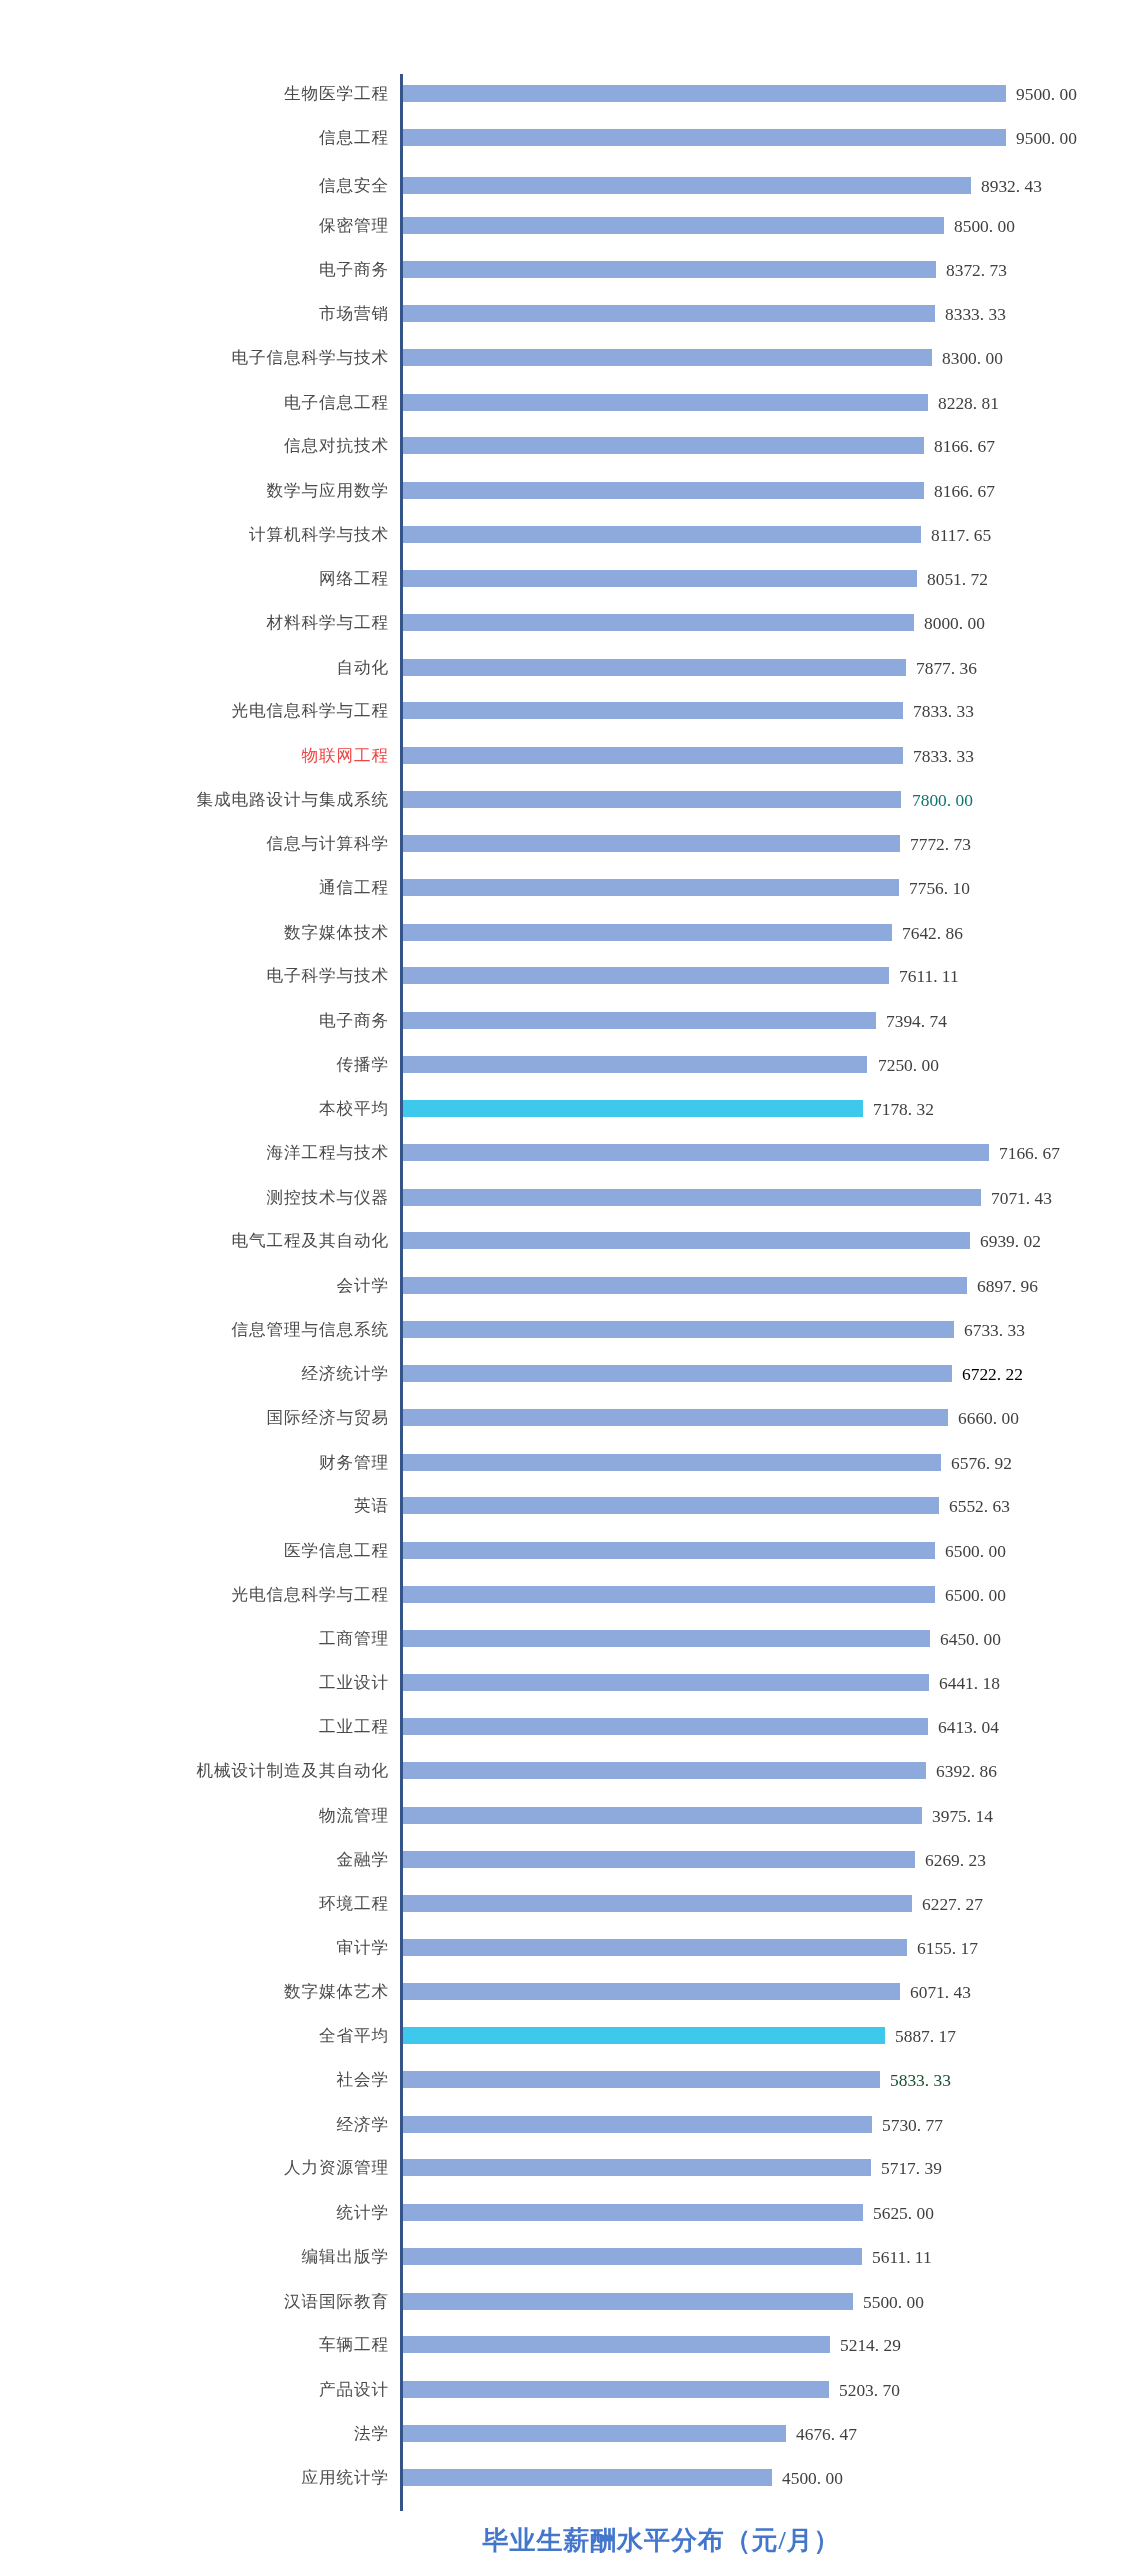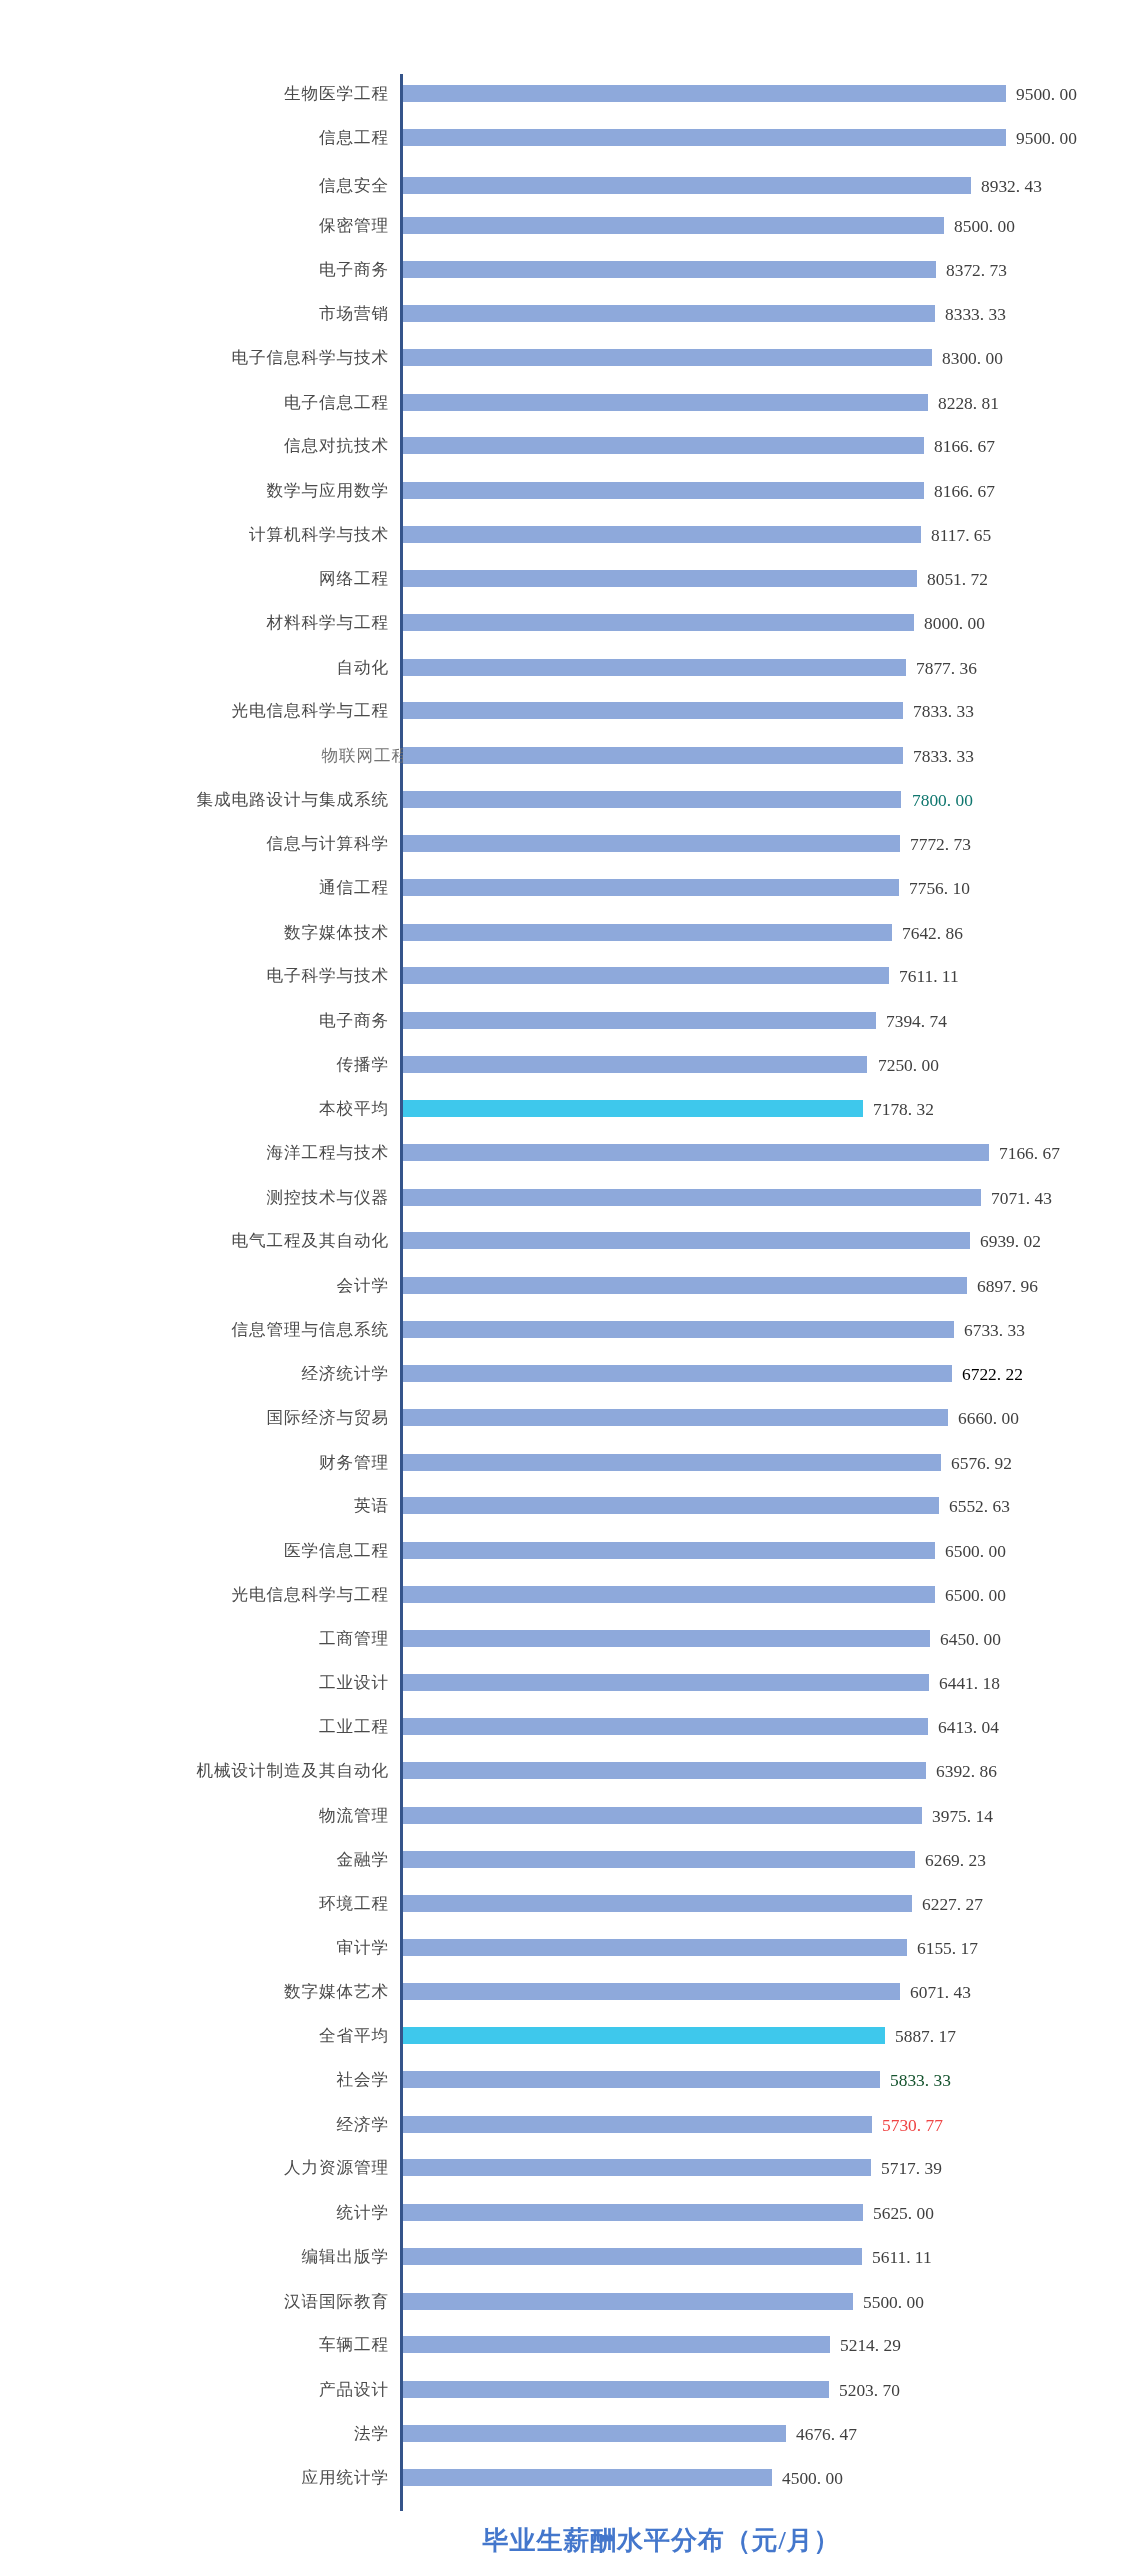--- a/index.html
+++ b/index.html
@@ -119,21 +119,21 @@
         <div class="cat-label" style="color: rgb(74, 74, 74);">自动化</div>
         <div class="bar" style="left: 403px; width: 503px; background: rgb(142, 169, 219);"></div>
         <div class="val-label" style="left: 916px; color: rgb(63, 63, 63);">7877. 36</div>
       </div>
       <div class="row" style="top: 702px;">
         <div class="cat-label" style="color: rgb(74, 74, 74);">光电信息科学与工程</div>
         <div class="bar" style="left: 403px; width: 500px; background: rgb(142, 169, 219);"></div>
         <div class="val-label" style="left: 913px; color: rgb(63, 63, 63);">7833. 33</div>
       </div>
       <div class="row" style="top: 747px;">
-        <div class="cat-label" style="color: #737373; margin-left: 20px;">物联网工程</div>
+        <div class="cat-label" style="color: #ef4444;">物联网工程</div>
         <div class="bar" style="left: 403px; width: 500px; background: rgb(142, 169, 219);"></div>
         <div class="val-label" style="left: 913px; color: rgb(63, 63, 63);">7833. 33</div>
       </div>
       <div class="row" style="top: 791px;">
         <div class="cat-label" style="color: rgb(74, 74, 74);">集成电路设计与集成系统</div>
         <div class="bar" style="left: 403px; width: 498px; background: rgb(142, 169, 219);"></div>
         <div class="val-label" style="left: 912px; color: #0f766e;">7800. 00</div>
       </div>
       <div class="row" style="top: 835px;">
         <div class="cat-label" style="color: rgb(74, 74, 74);">信息与计算科学</div>
@@ -276,21 +276,21 @@
         <div class="val-label" style="left: 895px; color: rgb(63, 63, 63);">5887. 17</div>
       </div>
       <div class="row" style="top: 2071px;">
         <div class="cat-label" style="color: rgb(74, 74, 74);">社会学</div>
         <div class="bar" style="left: 403px; width: 477px; background: rgb(142, 169, 219);"></div>
         <div class="val-label" style="left: 890px; color: #14532d;">5833. 33</div>
       </div>
       <div class="row" style="top: 2116px;">
         <div class="cat-label" style="color: rgb(74, 74, 74);">经济学</div>
         <div class="bar" style="left: 403px; width: 469px; background: rgb(142, 169, 219);"></div>
-        <div class="val-label" style="left: 882px; color: #ef4444;">5730. 77</div>
+        <div class="val-label" style="left: 882px; color: #404040;">5730. 77</div>
       </div>
       <div class="row" style="top: 2159px;">
         <div class="cat-label" style="color: rgb(74, 74, 74);">人力资源管理</div>
         <div class="bar" style="left: 403px; width: 468px; background: rgb(142, 169, 219);"></div>
         <div class="val-label" style="left: 881px; color: rgb(63, 63, 63);">5717. 39</div>
       </div>
       <div class="row" style="top: 2204px;">
         <div class="cat-label" style="color: rgb(74, 74, 74);">统计学</div>
         <div class="bar" style="left: 403px; width: 460px; background: rgb(142, 169, 219);"></div>
         <div class="val-label" style="left: 873px; color: rgb(63, 63, 63);">5625. 00</div>

